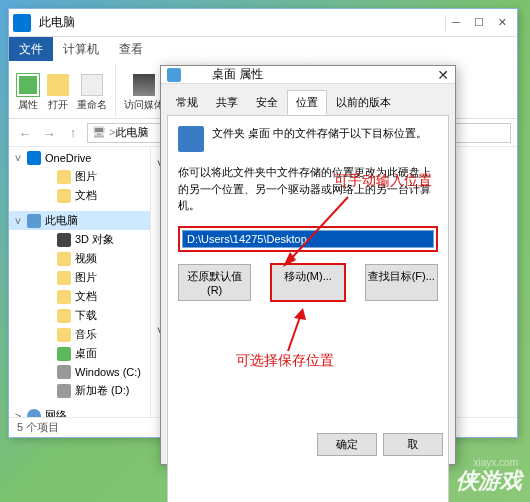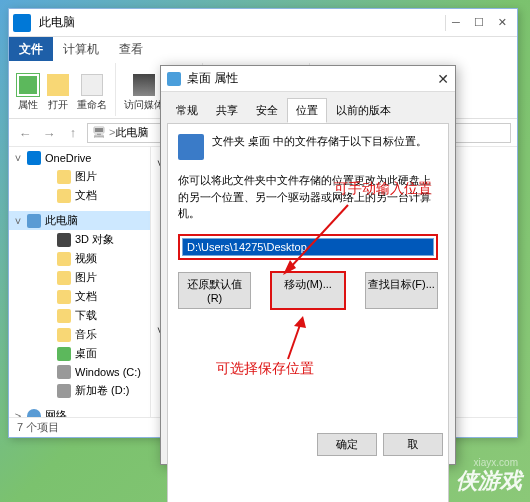--- a/index.html
+++ b/index.html
@@ -7,21 +7,21 @@
 
 
 .explorer { position: absolute; left: 8px; top: 8px; width: 510px; height: 430px; background: #fff; border: 1px solid #8cb4e0; box-shadow: 2px 2px 8px rgba(0,0,0,0.2); }
 .titlebar { height: 28px; background: #fff; display: flex; align-items: center; padding: 0 4px; border-bottom: 1px solid #e0e0e0; }
 .titlebar .icon { width: 18px; height: 18px; background: #0078d7; border-radius: 2px; }
 .titlebar .title { font-size: 12px; margin-left: 8px; flex: 1; }
 .winbtns { display: flex; gap: 14px; margin-right: 6px; font-size: 11px; color: #555; }
 
 .menubar { height: 24px; display: flex; font-size: 12px; }
 .menubar div { padding: 4px 10px; }
-.menubar .file { background: #1e5fa8; color: #fff; font-weight: bold; }
+.menubar .file { background: #1e5fa8; color: #fff; }
 .menubar .computer, .menubar .view { color: #444; }
 
 .ribbon { height: 58px; border-bottom: 1px solid #e0e0e0; display: flex; padding: 2px 0; }
 .ribgroup { padding: 2px 8px; display: flex; align-items: center; gap: 8px; border-right: 1px solid #e8e8e8; }
 .ribitem { text-align: center; font-size: 10px; color: #333; margin-top: 6px; }
 .ribicon { width: 22px; height: 22px; margin: 0 auto 2px; }
 
 .addressbar { height: 28px; display: flex; align-items: center; padding: 0 6px; gap: 4px; border-bottom: 1px solid #e8e8e8; }
 .navarrow { width: 20px; height: 20px; display: flex; align-items: center; justify-content: center; color: #888; font-size: 13px; }
 .address { flex: 1; border: 1px solid #ccc; height: 20px; display: flex; align-items: center; padding: 0 4px; font-size: 11px; }
@@ -36,21 +36,21 @@
 .sideico { width: 14px; height: 14px; border-radius: 2px; }
 
 .main { flex: 1; padding: 6px; font-size: 11px; }
 .maingroup { margin-bottom: 8px; }
 .maingroup-head { display: flex; align-items: center; gap: 4px; color: #333; padding: 2px 0; }
 
 .statusbar { height: 20px; border-top: 1px solid #e8e8e8; font-size: 11px; color: #555; padding: 2px 8px; }
 
 
 .dialog { position: absolute; left: 160px; top: 65px; width: 296px; height: 400px; background: #f0f0f0; border: 1px solid #888; box-shadow: 2px 2px 12px rgba(0,0,0,0.3); }
-.dlg-title { height: 26px; background: #fff; display: flex; align-items: center; padding: 0 6px; font-size: 12px; border-bottom: 1px solid #ddd; }
+.dlg-title { height: 18px; background: #fff; display: flex; align-items: center; padding: 0 6px; font-size: 12px; border-bottom: 1px solid #ddd; gap: 25px; }
 .dlg-title .ico { width: 14px; height: 14px; background: #4a9edb; border-radius: 2px; margin-right: 6px; }
 .dlg-title .txt { flex: 1; }
 .dlg-close { font-size: 14px; color: #333; }
 
 .tabs { display: flex; padding: 6px 6px 0; background: #f0f0f0; font-size: 11px; }
 .tab { padding: 4px 8px; background: #f0f0f0; border: 1px solid transparent; }
 .tab.active { background: #fff; border: 1px solid #ccc; border-bottom-color: #fff; }
 
 .tabbody { background: #fff; border: 1px solid #ccc; margin: 0 6px; height: 388px; padding: 10px; font-size: 11px; position: relative; }
 .desc { display: flex; gap: 8px; margin-bottom: 12px; }
@@ -224,21 +224,21 @@
       <div class="maingroup">
         <div class="maingroup-head">
             <span>˅</span>
             <span>设</span>
           </div>
       </div>
     </div>
   </div>
 
   <div class="statusbar">
-    <span>7 个项目</span>
+    <span>5 个项目</span>
   </div>
 </div>
 
 <div class="dialog">
   <div class="dlg-title">
     <span class="ico"></span>
     <span class="txt">桌面 属性</span>
     <span class="dlg-close">✕</span>
   </div>
 
@@ -263,21 +263,21 @@
       <div class="btn">还原默认值(R)</div>
       <div class="btn hl">移动(M)...</div>
       <div class="btn">查找目标(F)...</div>
     </div>
 
     <div class="annot" style="right:16px; top:56px">可手动输入位置</div>
     <svg class="arrow-svg" style="left:110px;top:76px;width:80px;height:80px">
       <line x1="70" y1="5" x2="10" y2="70" stroke="#d11" stroke-width="2"></line>
       <polygon points="5,75 18,68 12,60" fill="#d11"></polygon>
     </svg>
-    <div class="annot" style="left:48px; top:236px">可选择保存位置</div>
+    <div class="annot" style="left:68px; top:236px">可选择保存位置</div>
     <svg class="arrow-svg" style="left:108px;top:190px;width:40px;height:50px">
       <line x1="12" y1="45" x2="25" y2="8" stroke="#d11" stroke-width="2"></line>
       <polygon points="27,2 18,12 30,14" fill="#d11"></polygon>
     </svg>
   </div>
 
   <div class="dlg-foot">
     <div class="btn">确定</div>
     <div class="btn">取</div>
   </div>

